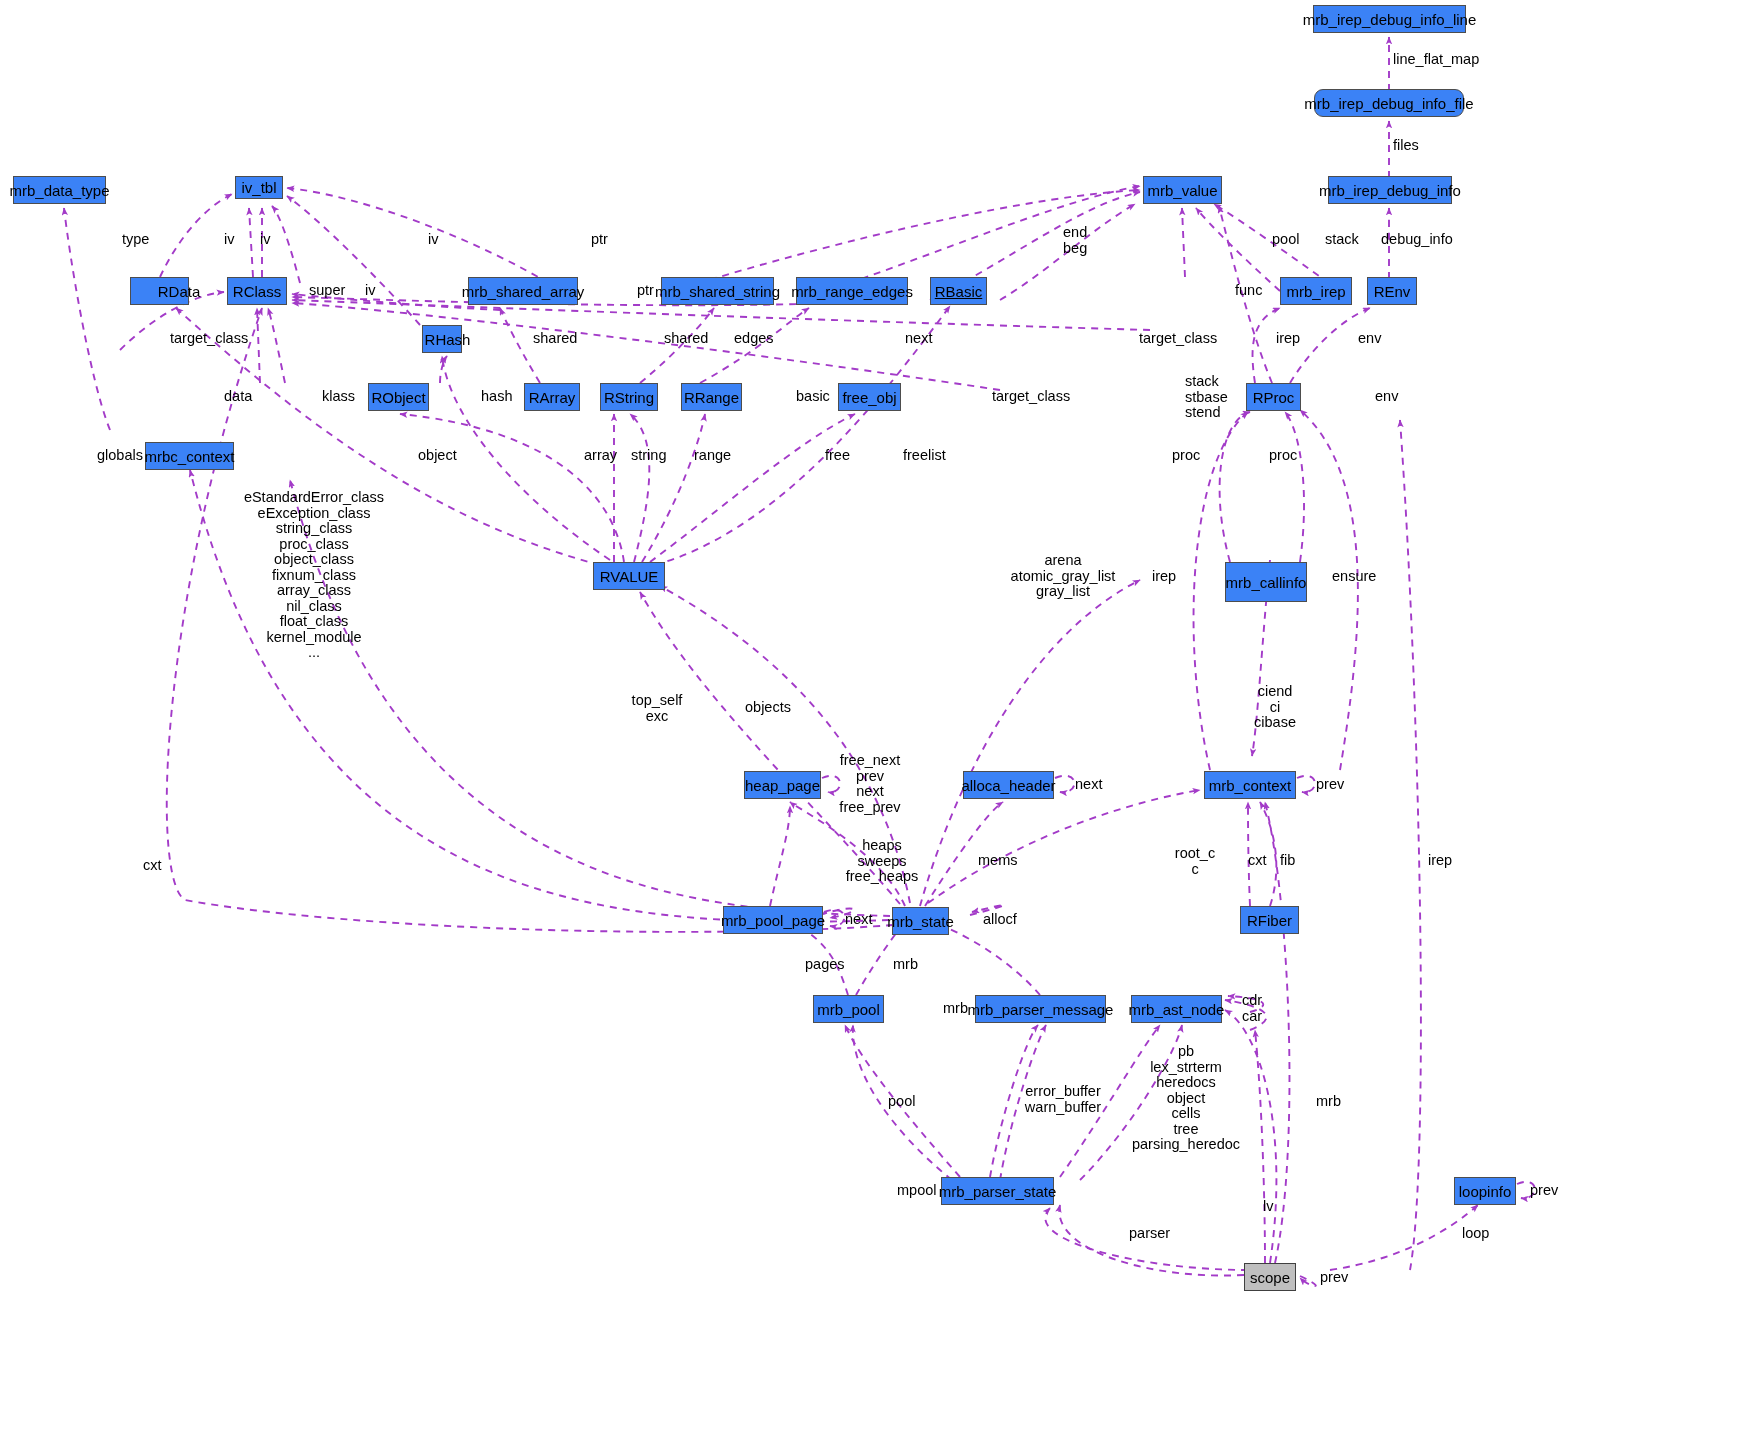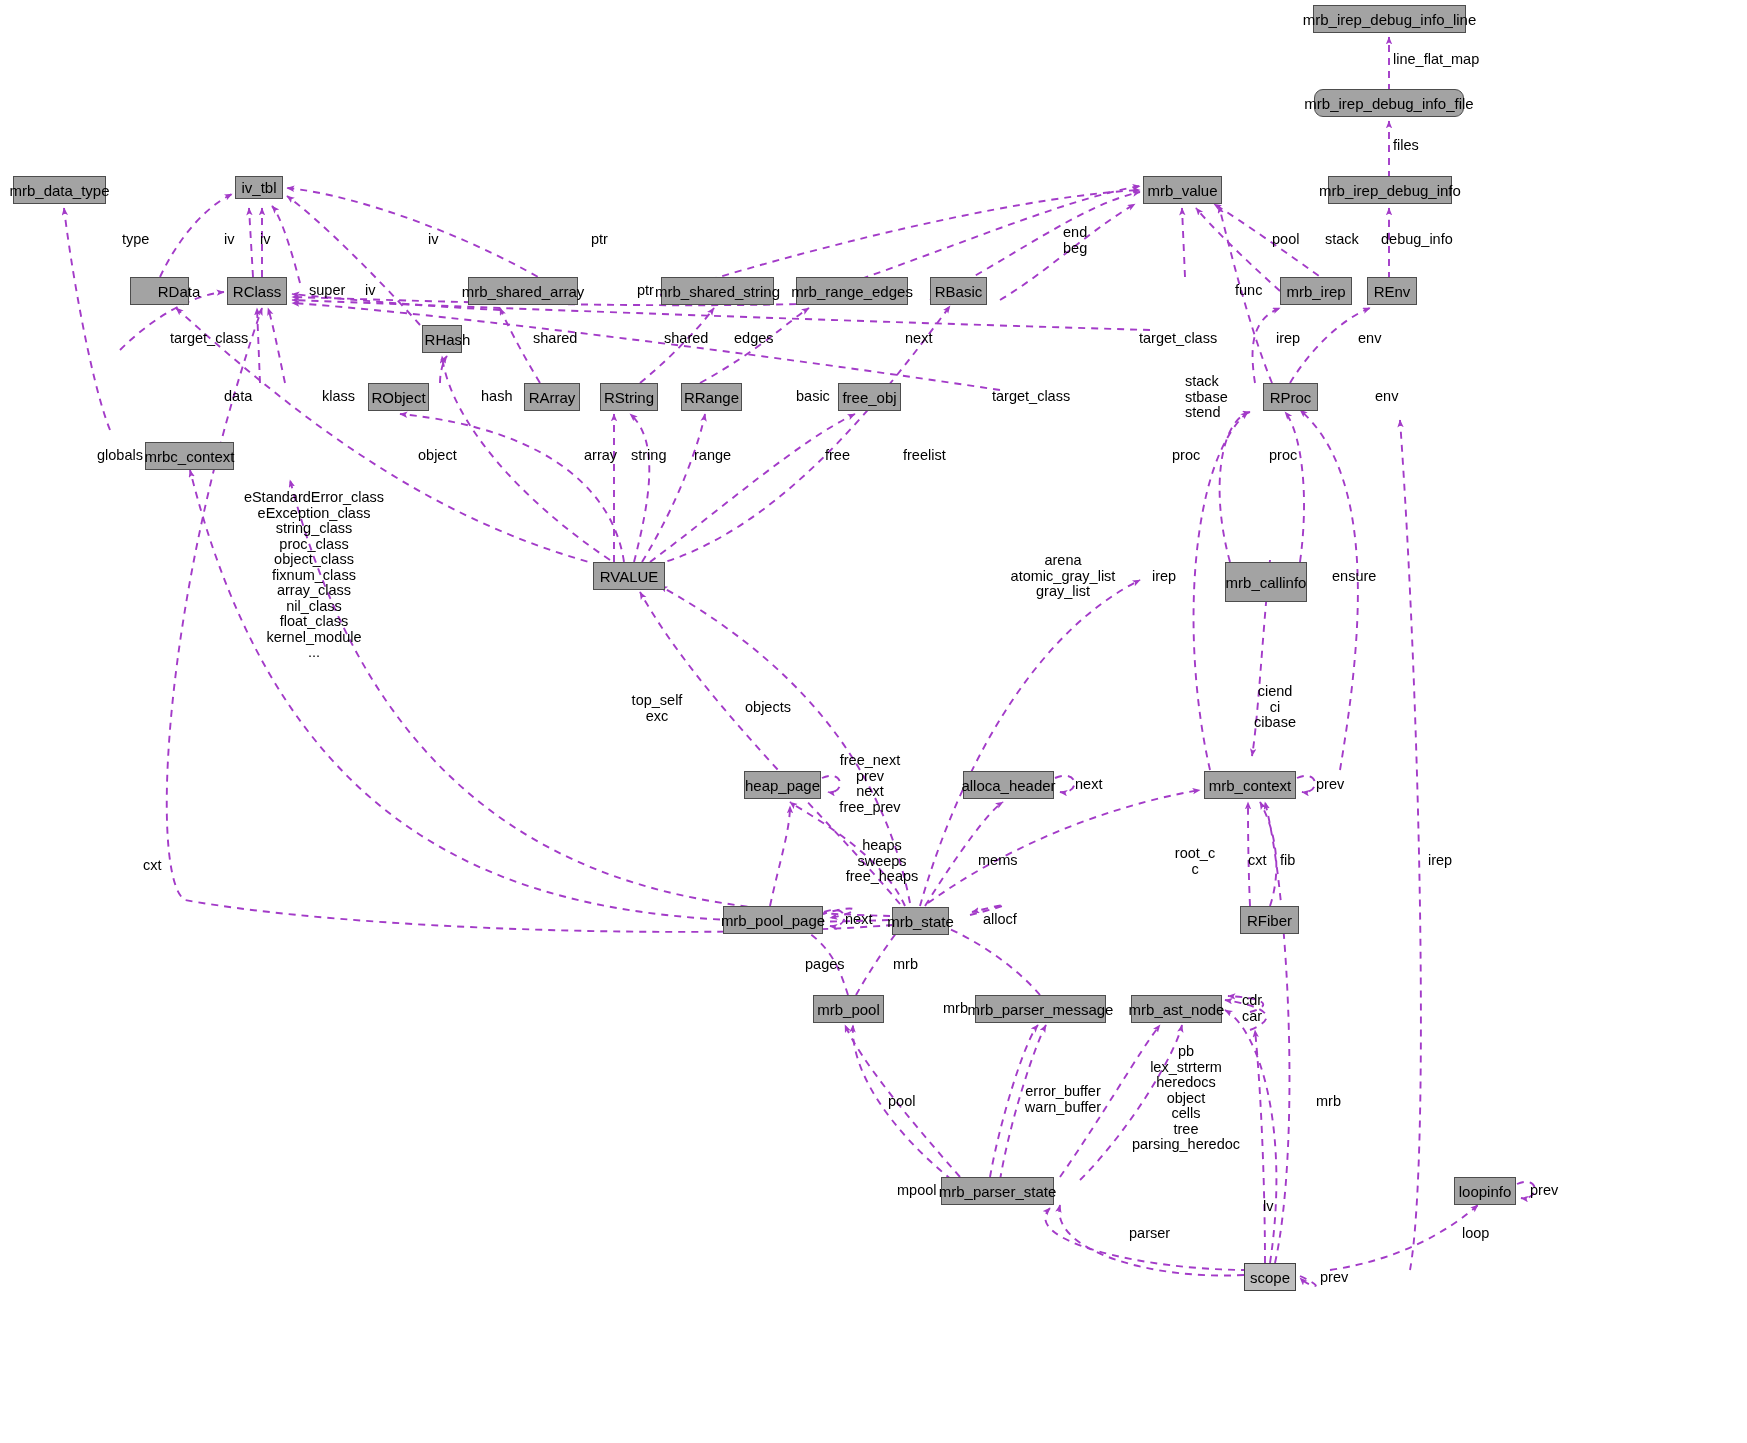--- a/index.html
+++ b/index.html
@@ -1,20 +1,20 @@
 <!DOCTYPE html>
 <html><head>
 <meta charset="utf-8">
 <style>
   html,body{margin:0;padding:0;background:#ffffff;}
   #canvas{position:relative;width:1747px;height:1443px;background:#ffffff;
           font-family:"Liberation Sans","DejaVu Sans",sans-serif;}
   #edges{position:absolute;left:0;top:0;width:1747px;height:1443px;}
   .node{position:absolute;box-sizing:border-box;border:1.5px solid #4d4d4d;
-        background:#a3a3a3;color:#000000;font-size:15px;line-height:1;
+        background:#3b82f6;color:#000000;font-size:15px;line-height:1;
         display:flex;align-items:center;justify-content:center;
         white-space:nowrap;padding:0 9px;height:28px;}
   .node.hl{background:#bfbfbf;border-color:#404040;}
   .lbl{position:absolute;font-size:14.5px;color:#000000;white-space:pre;
        line-height:15.5px;}
   .lbl.c{transform:translateX(-50%);text-align:center;}
 </style>
 </head>
 <body>
 
@@ -132,30 +132,30 @@
       <div class="node" style="left: 1314px; top: 89px; width: 150px; height: 28px; border-radius: 9px;">mrb_irep_debug_info_file</div>
       <div class="node" style="left: 1328px; top: 176px; width: 124px; height: 28px;">mrb_irep_debug_info</div>
       <div class="node" style="left: 13px; top: 176px; width: 93px; height: 28px;">mrb_data_type</div>
       <div class="node" style="left: 235px; top: 176px; width: 48px; height: 23px;">iv_tbl</div>
       <div class="node" style="left: 1143px; top: 176px; width: 79px; height: 28px;">mrb_value</div>
       <div class="node" style="left: 130px; top: 277px; width: 54px; height: 28px; padding-left: 48px;">RData</div>
       <div class="node" style="left: 227px; top: 277px; width: 60px; height: 28px;">RClass</div>
       <div class="node" style="left: 468px; top: 277px; width: 110px; height: 28px;">mrb_shared_array</div>
       <div class="node" style="left: 661px; top: 277px; width: 113px; height: 28px;">mrb_shared_string</div>
       <div class="node" style="left: 796px; top: 277px; width: 112px; height: 28px;">mrb_range_edges</div>
-      <div class="node" style="left: 930px; top: 277px; width: 57px; height: 28px;">RBasic</div>
+      <div class="node" style="left: 930px; top: 277px; width: 57px; height: 28px; text-decoration: underline;">RBasic</div>
       <div class="node" style="left: 1280px; top: 277px; width: 72px; height: 28px;">mrb_irep</div>
       <div class="node" style="left: 1367px; top: 277px; width: 50px; height: 28px;">REnv</div>
       <div class="node" style="left: 422px; top: 325px; width: 40px; height: 28px; padding-left: 20px;">RHash</div>
       <div class="node" style="left: 368px; top: 383px; width: 61px; height: 28px;">RObject</div>
       <div class="node" style="left: 524px; top: 383px; width: 56px; height: 28px;">RArray</div>
       <div class="node" style="left: 600px; top: 383px; width: 58px; height: 28px;">RString</div>
       <div class="node" style="left: 681px; top: 383px; width: 61px; height: 28px;">RRange</div>
       <div class="node" style="left: 838px; top: 383px; width: 63px; height: 28px;">free_obj</div>
-      <div class="node" style="left: 1246px; top: 383px; width: 55px; height: 28px; margin-left: 17px;">RProc</div>
+      <div class="node" style="left: 1246px; top: 383px; width: 55px; height: 28px;">RProc</div>
       <div class="node" style="left: 145px; top: 442px; width: 89px; height: 28px;">mrbc_context</div>
       <div class="node" style="left: 593px; top: 562px; width: 72px; height: 28px;">RVALUE</div>
       <div class="node" style="left: 1225px; top: 562px; width: 82px; height: 40px;">mrb_callinfo</div>
       <div class="node" style="left: 744px; top: 771px; width: 77px; height: 28px;">heap_page</div>
       <div class="node" style="left: 963px; top: 771px; width: 91px; height: 28px;">alloca_header</div>
       <div class="node" style="left: 1204px; top: 771px; width: 92px; height: 28px;">mrb_context</div>
       <div class="node" style="left: 1240px; top: 906px; width: 59px; height: 28px;">RFiber</div>
       <div class="node" style="left: 723px; top: 906px; width: 100px; height: 28px;">mrb_pool_page</div>
       <div class="node" style="left: 892px; top: 907px; width: 57px; height: 28px;">mrb_state</div>
       <div class="node" style="left: 813px; top: 995px; width: 71px; height: 28px;">mrb_pool</div>

